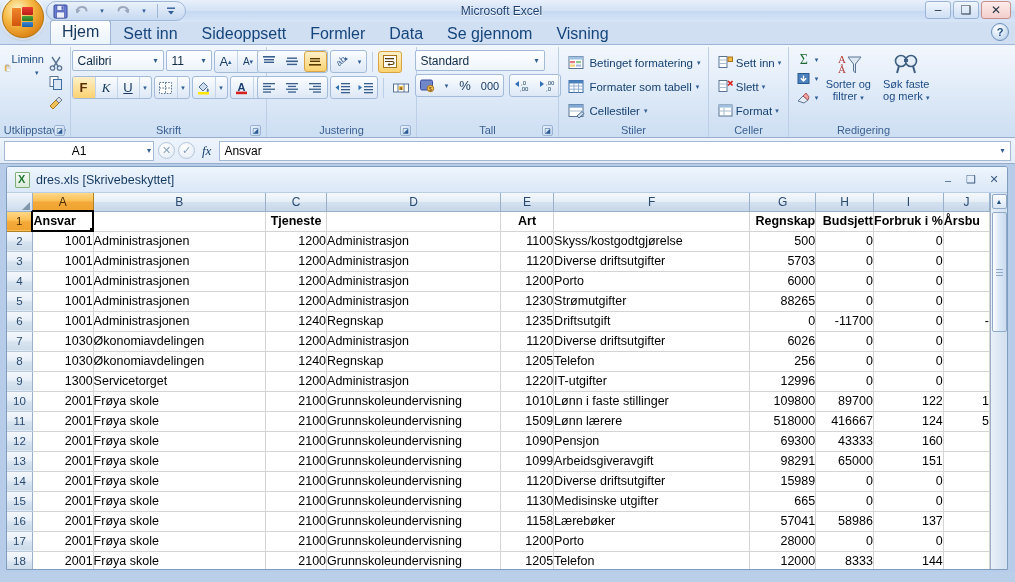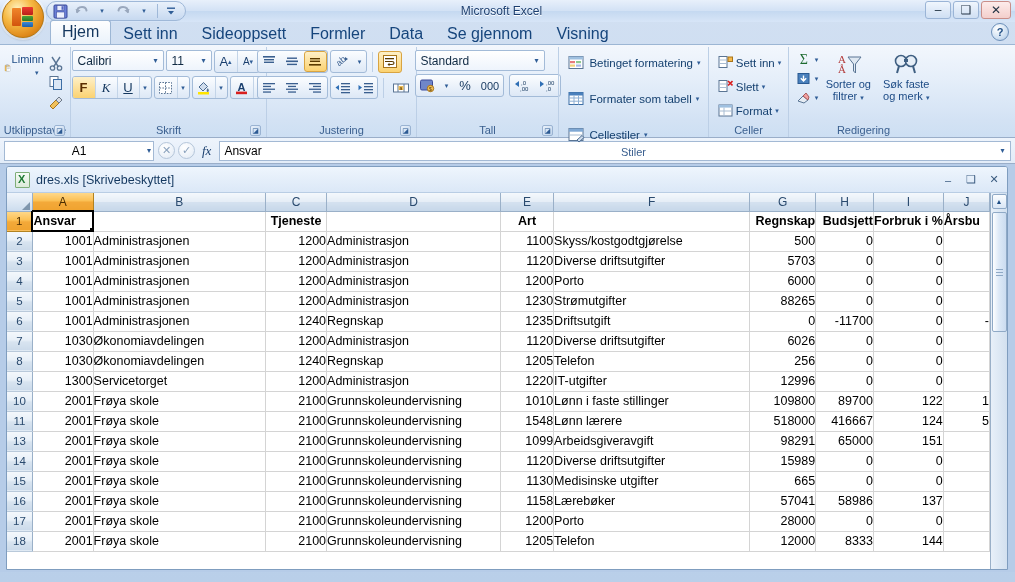--- a/index.html
+++ b/index.html
@@ -586,21 +586,21 @@
           </div>
         </div>
       </div>
       <div class="grp-label">
         <span>Tall</span>
         <span class="dlg-launch">◪</span>
       </div>
     </div>
 
     <div class="grp g-styles">
-      <div class="grp-body" style="flex-direction:column;padding-top:4px;gap:15px;">
+      <div class="grp-body" style="flex-direction:column;padding-top:4px;gap:3px;">
         <div class="stylerow btn">
           <svg width="17" height="16" viewBox="0 0 17 16">
             <rect x="1" y="1.5" width="14" height="12" fill="#fff" stroke="#5a7594"></rect>
             <rect x="1" y="1.5" width="14" height="3" fill="#9fc0e0"></rect>
             <rect x="2" y="6" width="5" height="2.2" fill="#e87b7b"></rect>
             <rect x="8" y="6" width="5" height="2.2" fill="#8fc98f"></rect>
             <rect x="2" y="9.5" width="5" height="2.2" fill="#f2d27a"></rect>
             <rect x="8" y="9.5" width="5" height="2.2" fill="#a9b8e8"></rect>
           </svg>
           <span>Betinget formatering</span>
@@ -913,26 +913,39 @@
                   <td class="cell num" style="width: 59px;">89700</td>
                   <td class="cell num" style="width: 70px;">122</td>
                   <td class="cell num" style="width: 48px;">1</td>
                 </tr>
                 <tr>
                   <th class="rowhdr">11</th>
                   <td class="cell num" style="width: 64px;">2001</td>
                   <td class="cell " style="width: 185px;">Frøya skole</td>
                   <td class="cell num" style="width: 63px;">2100</td>
                   <td class="cell " style="width: 182px;">Grunnskoleundervisning</td>
-                  <td class="cell num" style="width: 58px;">1548</td>
+                  <td class="cell num" style="width: 58px;">1509</td>
                   <td class="cell " style="width: 210px;">Lønn lærere</td>
                   <td class="cell num" style="width: 67px;">518000</td>
                   <td class="cell num" style="width: 59px;">416667</td>
                   <td class="cell num" style="width: 70px;">124</td>
                   <td class="cell num" style="width: 48px;">5</td>
+                </tr>
+                <tr>
+                  <th class="rowhdr">12</th>
+                  <td class="cell num" style="width: 64px;">2001</td>
+                  <td class="cell " style="width: 185px;">Frøya skole</td>
+                  <td class="cell num" style="width: 63px;">2100</td>
+                  <td class="cell " style="width: 182px;">Grunnskoleundervisning</td>
+                  <td class="cell num" style="width: 58px;">1090</td>
+                  <td class="cell " style="width: 210px;">Pensjon</td>
+                  <td class="cell num" style="width: 67px;">69300</td>
+                  <td class="cell num" style="width: 59px;">43333</td>
+                  <td class="cell num" style="width: 70px;">160</td>
+                  <td class="cell num" style="width: 48px;"></td>
                 </tr>
                 <tr>
                   <th class="rowhdr">13</th>
                   <td class="cell num" style="width: 64px;">2001</td>
                   <td class="cell " style="width: 185px;">Frøya skole</td>
                   <td class="cell num" style="width: 63px;">2100</td>
                   <td class="cell " style="width: 182px;">Grunnskoleundervisning</td>
                   <td class="cell num" style="width: 58px;">1099</td>
                   <td class="cell " style="width: 210px;">Arbeidsgiveravgift</td>
                   <td class="cell num" style="width: 67px;">98291</td>

